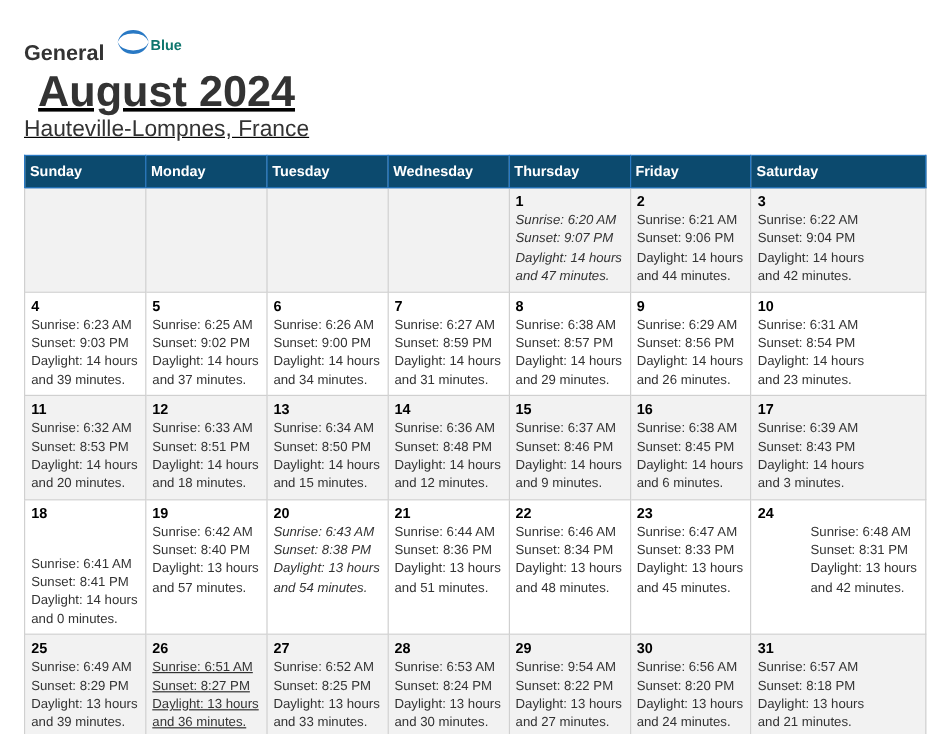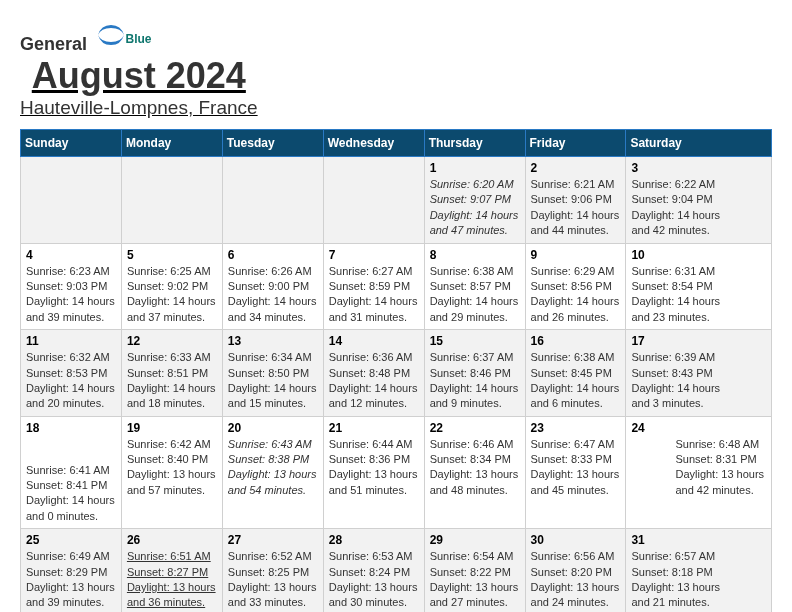--- a/index.html
+++ b/index.html
@@ -333,21 +333,21 @@
         </td>
         <td>
           <span class="day-num">28</span>
           <div class="day-info" style="white-space: pre-line;">Sunrise: 6:53 AM
 Sunset: 8:24 PM
 Daylight: 13 hours
 and 30 minutes.</div>
         </td>
         <td>
           <span class="day-num">29</span>
-          <div class="day-info" style="white-space: pre-line;">Sunrise: 6:54 AM
+          <div class="day-info" style="white-space: pre-line;">Sunrise: 9:54 AM
 Sunset: 8:22 PM
 Daylight: 13 hours
 and 27 minutes.</div>
         </td>
         <td>
           <span class="day-num">30</span>
           <div class="day-info" style="white-space: pre-line;">Sunrise: 6:56 AM
 Sunset: 8:20 PM
 Daylight: 13 hours
 and 24 minutes.</div>

